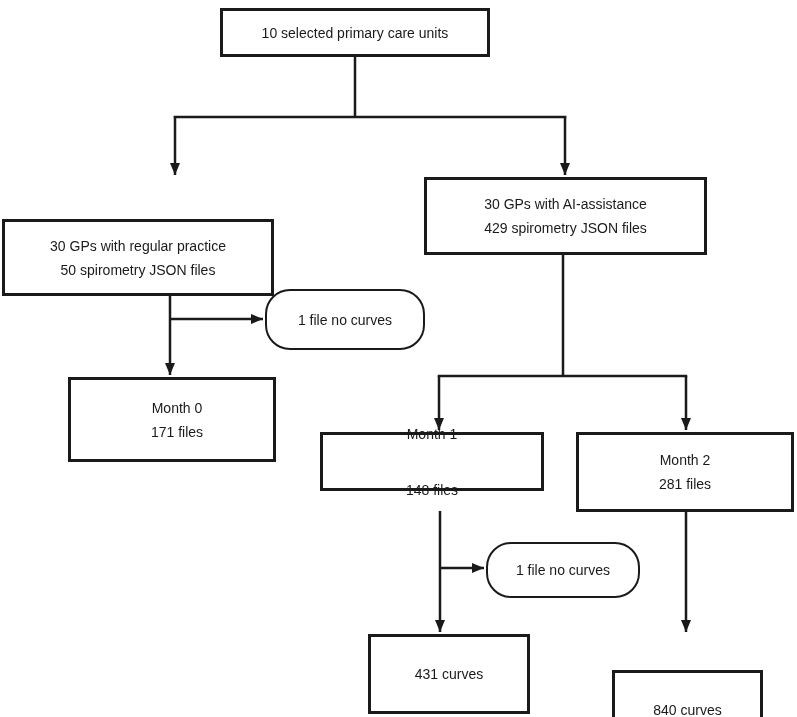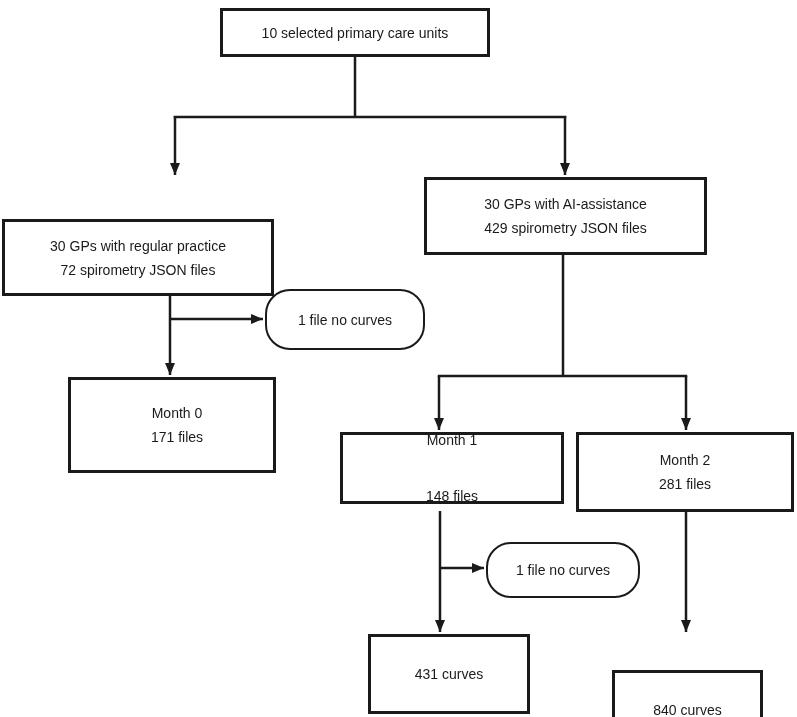--- a/index.html
+++ b/index.html
@@ -32,22 +32,22 @@
     white-space: nowrap;
   }
   .node.thin { border-width: 2px; border-radius: 25px; }
   .ln { display: block; }
 
   
   #n-root { left: 220px; top: 8px;   width: 270px; height: 49px; }
   #n-reg  { left: 2px;   top: 195px; width: 272px; height: 77px; margin-top: 24px; }
   #n-ai   { left: 424px; top: 177px; width: 283px; height: 78px; align-items: center; }
   #n-nc1  { left: 265px; top: 289px; width: 160px; height: 61px; }
-  #n-m0   { left: 68px;  top: 377px; width: 208px; height: 96px; padding-left: 10px; }
-  #n-m1   { left: 340px; top: 432px; width: 224px; height: 72px; gap: 32px; }
+  #n-m0   { left: 68px;  top: 377px; width: 208px; height: 85px; padding-left: 10px; }
+  #n-m1   { left: 320px; top: 432px; width: 224px; height: 59px; gap: 32px; }
   #n-m2   { left: 576px; top: 432px; width: 218px; height: 80px; align-items: center; }
   #n-nc2  { left: 486px; top: 542px; width: 154px; height: 56px; }
   #n-c431 { left: 368px; top: 634px; width: 162px; height: 80px; }
   #n-c840 { left: 612px; top: 634px; width: 151px; height: 80px; margin-top: 36px; }
 
   #edges line { stroke: #1a1a1a; stroke-width: 2.5; }
 </style>
 </head>
 <body>
 
@@ -78,21 +78,21 @@
 
     <line x1="686" y1="511" x2="686" y2="632" marker-end="url(#arrow)"></line>
   </svg>
 
   <div id="n-root" class="node">
     <span class="ln">10 selected primary care units</span>
   </div>
 
   <div id="n-reg" class="node">
     <span class="ln">30 GPs with regular practice</span>
-    <span class="ln">72 spirometry JSON files</span>
+    <span class="ln">50 spirometry JSON files</span>
   </div>
 
   <div id="n-ai" class="node">
     <span class="ln">30 GPs with AI-assistance</span>
     <span class="ln">429 spirometry JSON files</span>
   </div>
 
   <div id="n-nc1" class="node thin">
     <span class="ln">1 file no curves</span>
   </div>

